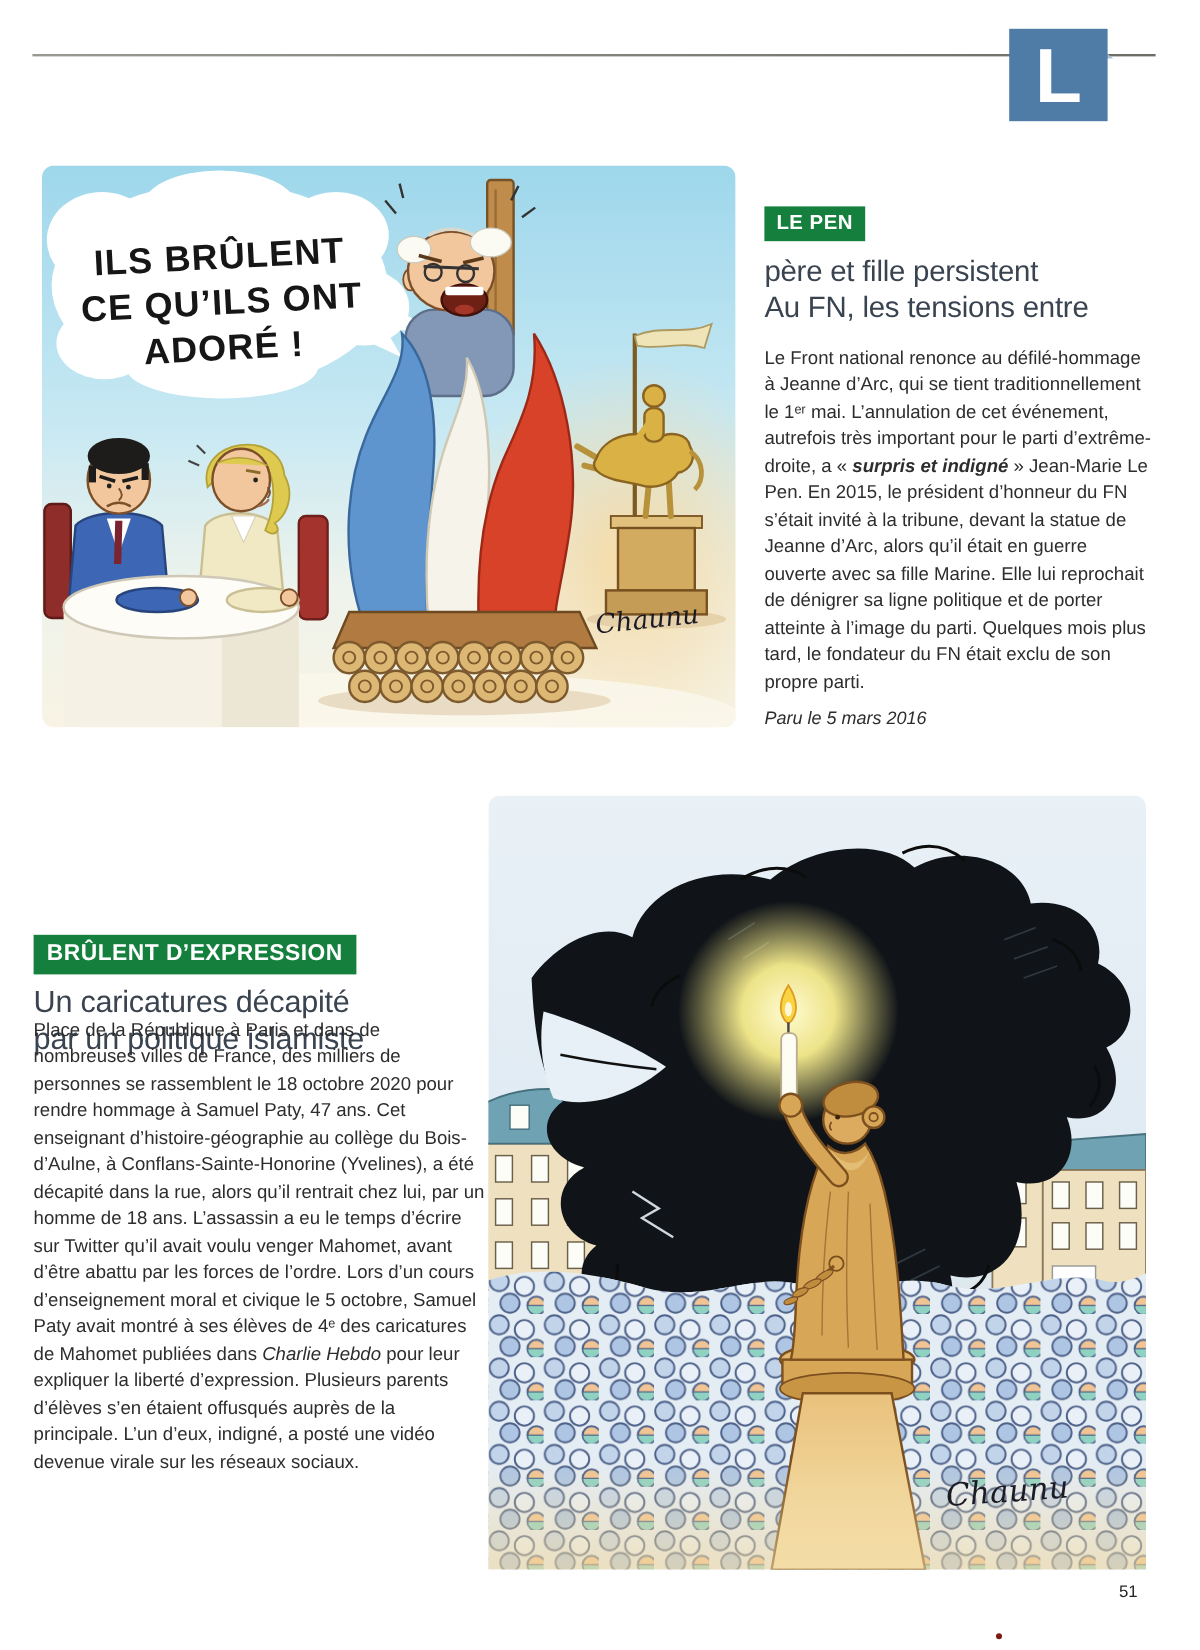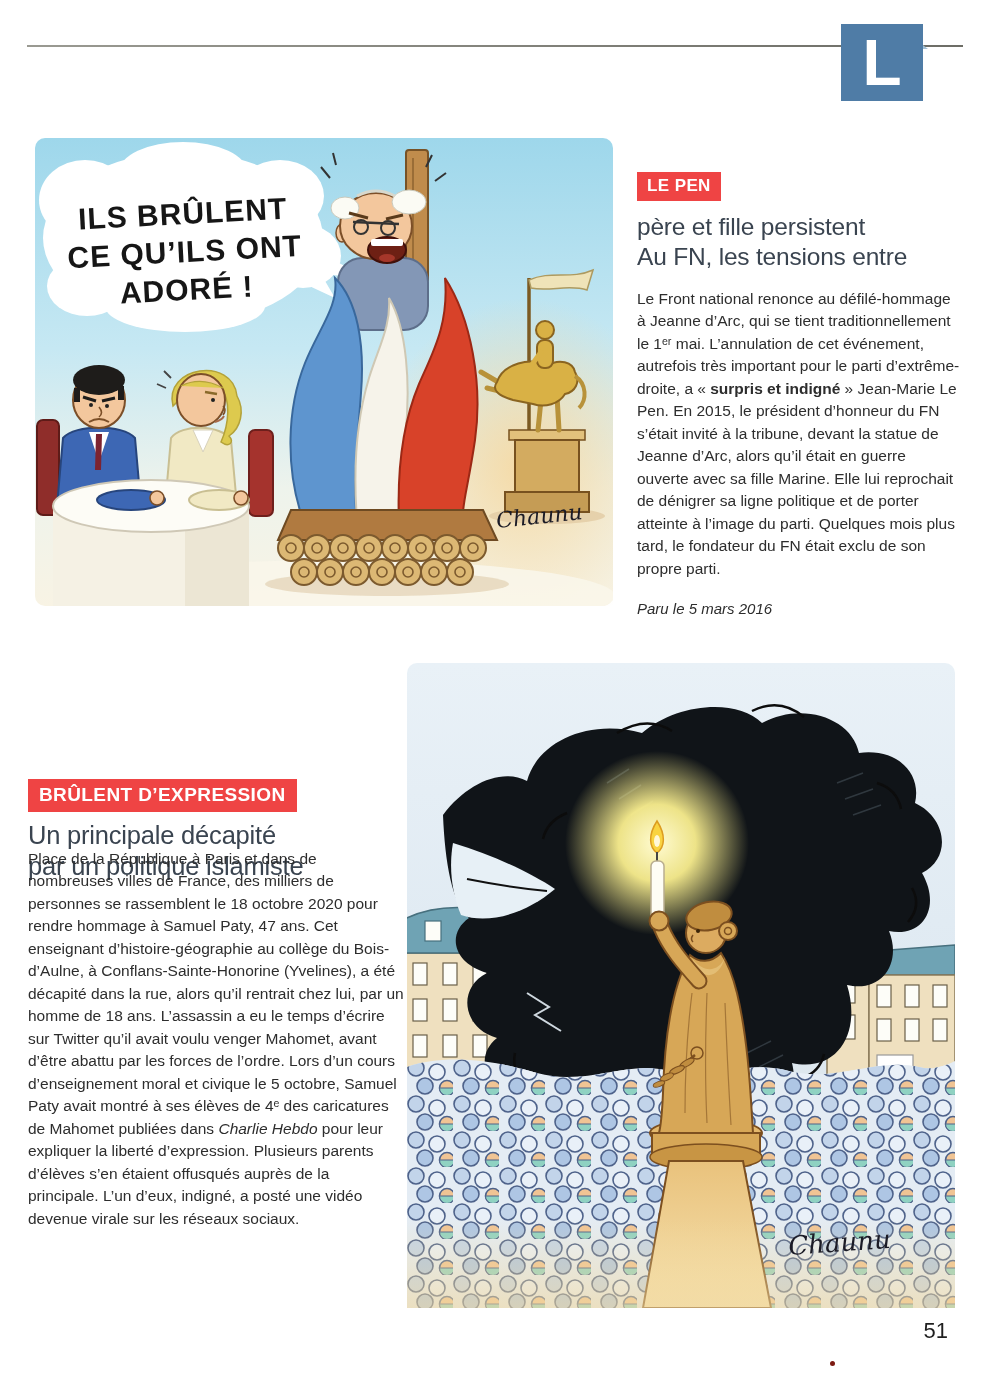--- a/index.html
+++ b/index.html
@@ -16,44 +16,44 @@
     left:841px;top:24px;width:82px;height:77px;background:#4f7ca6;
     display:flex;align-items:center;justify-content:center;
     color:#fff;font-size:64px;font-weight:bold;line-height:1;z-index:3;
   }
   .letter-fold{
     left:901px;top:28px;width:27px;height:21px;background:#a3c0d4;
     clip-path:polygon(0 0,100% 100%,0 100%);z-index:2;
   }
   
   .kicker{
-    display:inline-block;background:#ef4444;color:#ffffff;font-weight:bold;
+    display:inline-block;background:#15803d;color:#ffffff;font-weight:bold;
     letter-spacing:.4px;
   }
   .kicker-1{left:637px;top:172px;font-size:17px;padding:4px 10px 5px;}
   .kicker-2{left:28px;top:779px;font-size:19px;padding:5px 11px 6px;}
   
   .headline{color:#3a4450;letter-spacing:-.2px;line-height:1.22;}
   .headline-1{left:637px;top:212px;font-size:24.5px;width:330px;}
   .headline-2{left:28px;top:820px;font-size:25.5px;width:380px;}
   
   .article-body{font-size:15.5px;line-height:1.45;color:#2d2d2d;text-align:left;}
   .body-1{left:637px;top:288px;width:324px;}
   .body-2{left:28px;top:848px;width:376px;}
-  .article-body b{font-weight:bold;}
+  .article-body b{font-weight:bold;font-style:italic;}
   .article-body i{font-style:italic;}
-  .dateline{font-style:italic;font-size:15px;margin-top:18px;color:#2d2d2d;}
+  .dateline{font-style:italic;font-size:15px;margin-top:8px;color:#2d2d2d;}
   
   .cartoon-1{left:35px;top:138px;width:578px;height:468px;}
   .cartoon-2{left:407px;top:663px;width:548px;height:645px;}
   .cartoon-1 svg,.cartoon-2 svg{display:block;}
   .bubble-text{font-weight:bold;letter-spacing:1px;fill:#161616;}
   .signature{font-family:"DejaVu Serif","Liberation Serif",serif;font-style:italic;fill:#1b1b26;}
   
-  .page-number{right:52px;top:1318px;font-size:22px;color:#1f1f1f;}
+  .page-number{right:52px;top:1318px;font-size:14px;color:#1f1f1f;}
   .reg-dot{left:830px;top:1361px;width:5px;height:5px;border-radius:50%;background:#7c1a12;}
 </style>
 </head>
 <body>
 
 <div class="page">
 
   <div class="abs top-rule"></div>
   <div class="abs letter-fold"></div>
   <div class="abs letter-tab">
@@ -231,21 +231,21 @@
     <div>père et fille persistent</div>
     <div>Au FN, les tensions entre</div>
   </div>
   <div class="abs article-body body-1">
     <p style="margin:0"><span>Le Front national renonce au défilé-hommage à Jeanne d’Arc, qui se tient traditionnellement le 1ᵉʳ mai. L’annulation de cet événement, autrefois très important pour le parti d’extrême-droite, a « </span><b>surpris et indigné</b><span> » Jean-Marie Le Pen. En 2015, le président d’honneur du FN s’était invité à la tribune, devant la statue de Jeanne d’Arc, alors qu’il était en guerre ouverte avec sa fille Marine. Elle lui reprochait de dénigrer sa ligne politique et de porter atteinte à l’image du parti. Quelques mois plus tard, le fondateur du FN était exclu de son propre parti.</span></p>
     <div class="dateline">Paru le 5 mars 2016</div>
   </div>
 
   <span class="abs kicker kicker-2">BRÛLENT D’EXPRESSION</span>
   <div class="abs headline headline-2">
-    <div>Un principale décapité</div>
+    <div>Un caricatures décapité</div>
     <div>par un politique islamiste</div>
   </div>
   <div class="abs article-body body-2">
     <p style="margin:0"><span>Place de la République à Paris et dans de nombreuses villes de France, des milliers de personnes se rassemblent le 18 octobre 2020 pour rendre hommage à Samuel Paty, 47 ans. Cet enseignant d’histoire-géographie au collège du Bois-d’Aulne, à Conflans-Sainte-Honorine (Yvelines), a été décapité dans la rue, alors qu’il rentrait chez lui, par un homme de 18 ans. L’assassin a eu le temps d’écrire sur Twitter qu’il avait voulu venger Mahomet, avant d’être abattu par les forces de l’ordre. Lors d’un cours d’enseignement moral et civique le 5 octobre, Samuel Paty avait montré à ses élèves de 4ᵉ des caricatures de Mahomet publiées dans </span><i>Charlie Hebdo</i><span> pour leur expliquer la liberté d’expression. Plusieurs parents d’élèves s’en étaient offusqués auprès de la principale. L’un d’eux, indigné, a posté une vidéo devenue virale sur les réseaux sociaux.</span></p>
   </div>
 
   <div class="abs cartoon-2">
     <svg width="548" height="645" viewBox="0 0 548 645">
       <defs>
         <linearGradient id="sky2" x1="0" y1="0" x2="0" y2="1">

